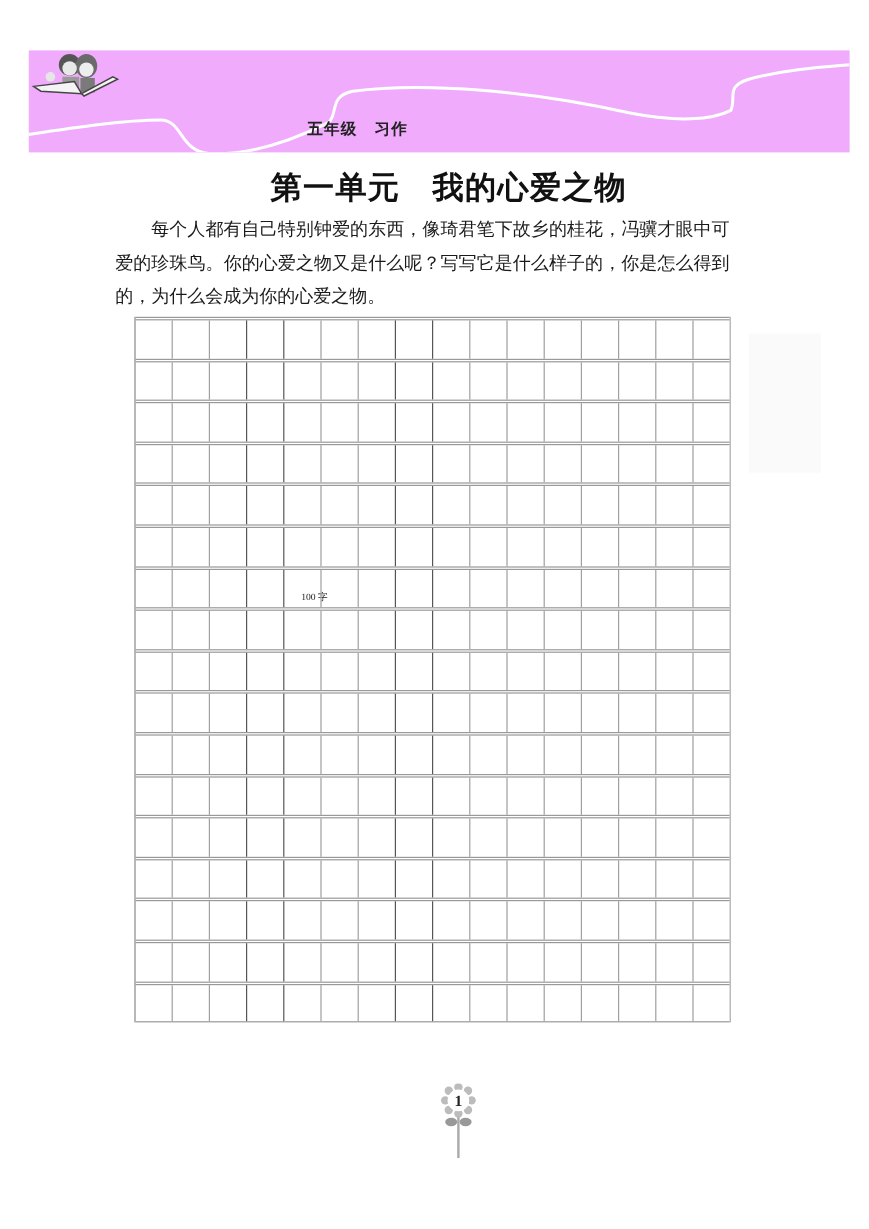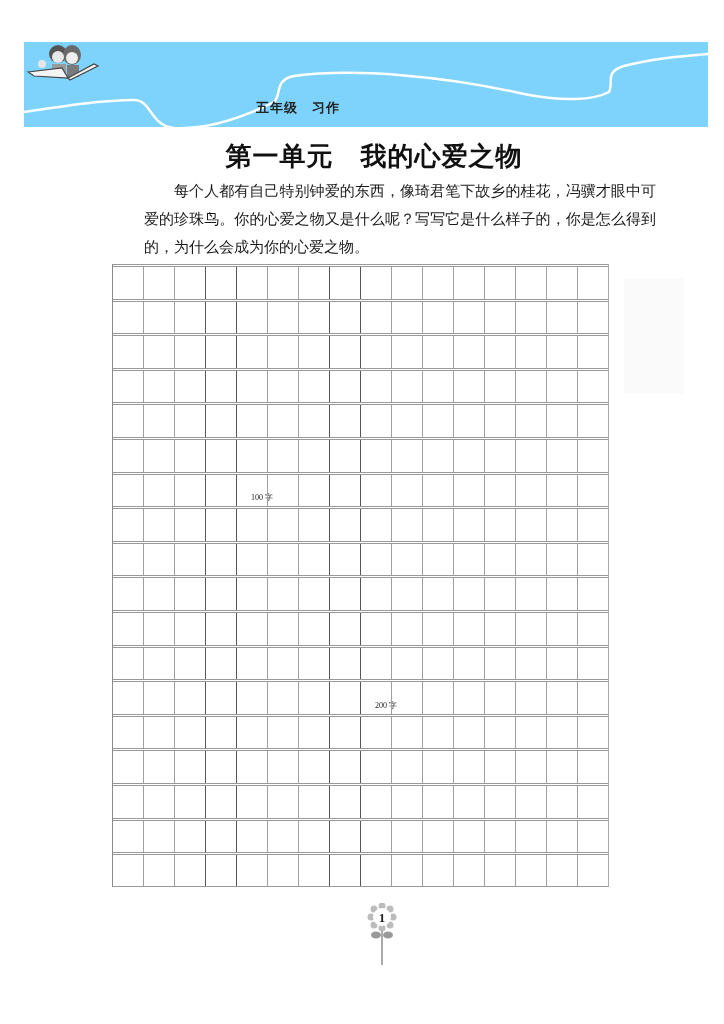--- a/index.html
+++ b/index.html
@@ -2,35 +2,35 @@
 <html><head>
 <meta charset="utf-8">
 <style>
   html, body { margin: 0; padding: 0; }
   body {
     width: 724px; height: 1024px; background: #ffffff; position: relative; overflow: hidden;
     font-family: "DejaVu Serif", "Liberation Serif", serif; color: #1a1a1a;
   }
   .header-band {
     position: absolute; left: 24px; top: 42px; width: 684px; height: 85px;
-    background: #7dd3fc; overflow: hidden;
+    background: #f0abfc; overflow: hidden;
   }
   .header-band svg { position: absolute; left: 0; top: 0; }
   .header-text {
     position: absolute; left: 232px; top: 57px; font-family: "DejaVu Sans", "Liberation Sans", sans-serif;
     font-size: 13px; font-weight: bold; color: #222; letter-spacing: 1px; white-space: pre;
   }
   .kids-illustration { position: absolute; left: 508px; top: 44px; }
   .title {
     position: absolute; left: 0; width: 724px; top: 139px; text-align: center;
     font-size: 26px; font-weight: bold; letter-spacing: 1px; color: #111; white-space: pre; padding-left: 12px;
   }
   .prompt {
     position: absolute; left: 96px; top: 177px; width: 512px;
-    font-size: 15px; line-height: 28px; color: #1a1a1a; text-align: justify; margin-left: 48px;
+    font-size: 15px; line-height: 28px; color: #1a1a1a; text-align: justify;
   }
   .prompt p { margin: 0; text-indent: 2em; }
   .grid {
     position: absolute; left: 112px; top: 264px; width: 495px;
     border-left: 1.5px solid #8a8a8a; border-right: 1.5px solid #aaa;
   }
   .grid-row {
     display: flex; height: 34.6px; box-sizing: border-box;
     border-top: 3px double #999; position: relative;
   }
@@ -303,40 +303,20 @@
       <div class="cell"></div>
     </div>
     <div class="grid-row">
       <div class="cell"></div>
       <div class="cell"></div>
       <div class="cell dark"></div>
       <div class="cell dark"></div>
       <div class="cell"></div>
       <div class="cell"></div>
       <div class="cell dark"></div>
-      <div class="cell dark">
-        <span class="word-mark">200 字</span>
-      </div>
-      <div class="cell"></div>
-      <div class="cell"></div>
-      <div class="cell"></div>
-      <div class="cell"></div>
-      <div class="cell"></div>
-      <div class="cell"></div>
-      <div class="cell"></div>
-      <div class="cell"></div>
-    </div>
-    <div class="grid-row">
-      <div class="cell"></div>
-      <div class="cell"></div>
-      <div class="cell dark"></div>
-      <div class="cell dark"></div>
-      <div class="cell"></div>
-      <div class="cell"></div>
-      <div class="cell dark"></div>
       <div class="cell dark"></div>
       <div class="cell"></div>
       <div class="cell"></div>
       <div class="cell"></div>
       <div class="cell"></div>
       <div class="cell"></div>
       <div class="cell"></div>
       <div class="cell"></div>
       <div class="cell"></div>
     </div>

